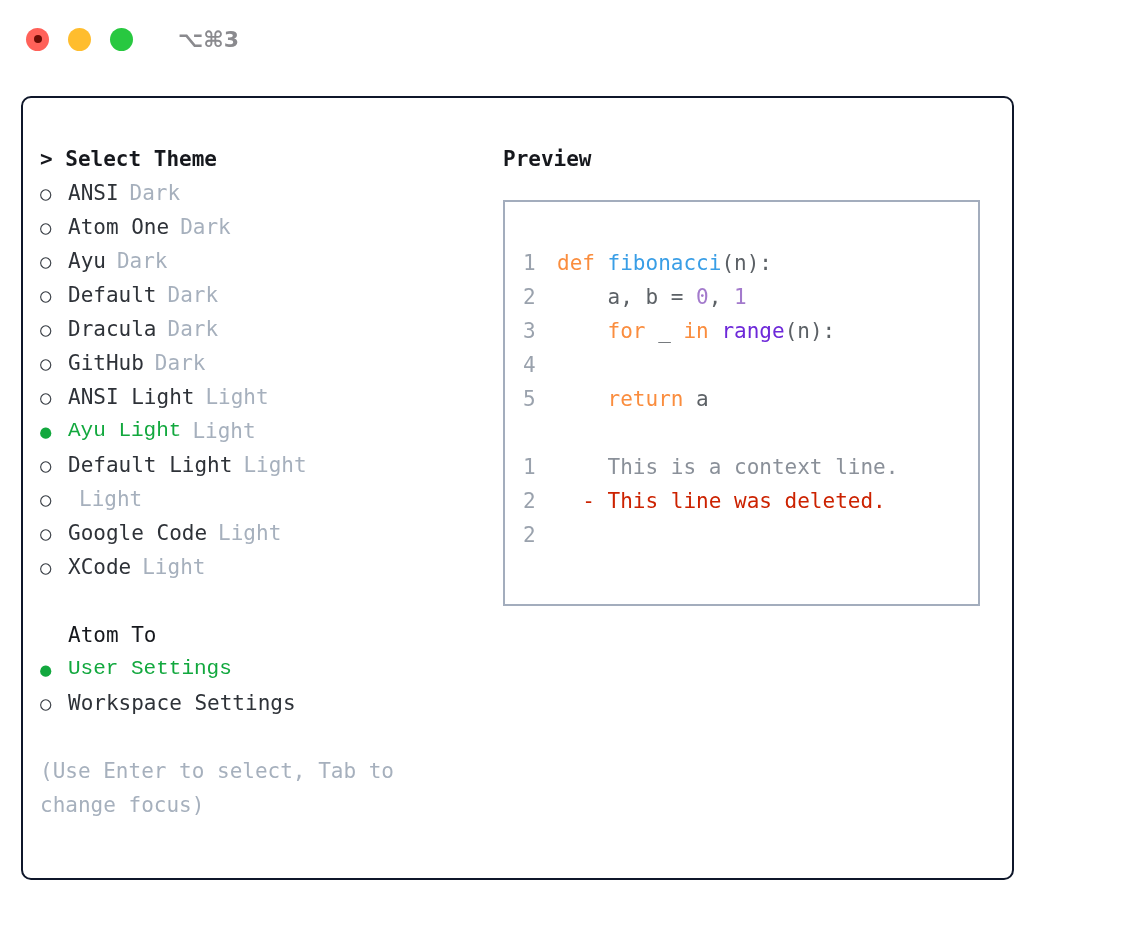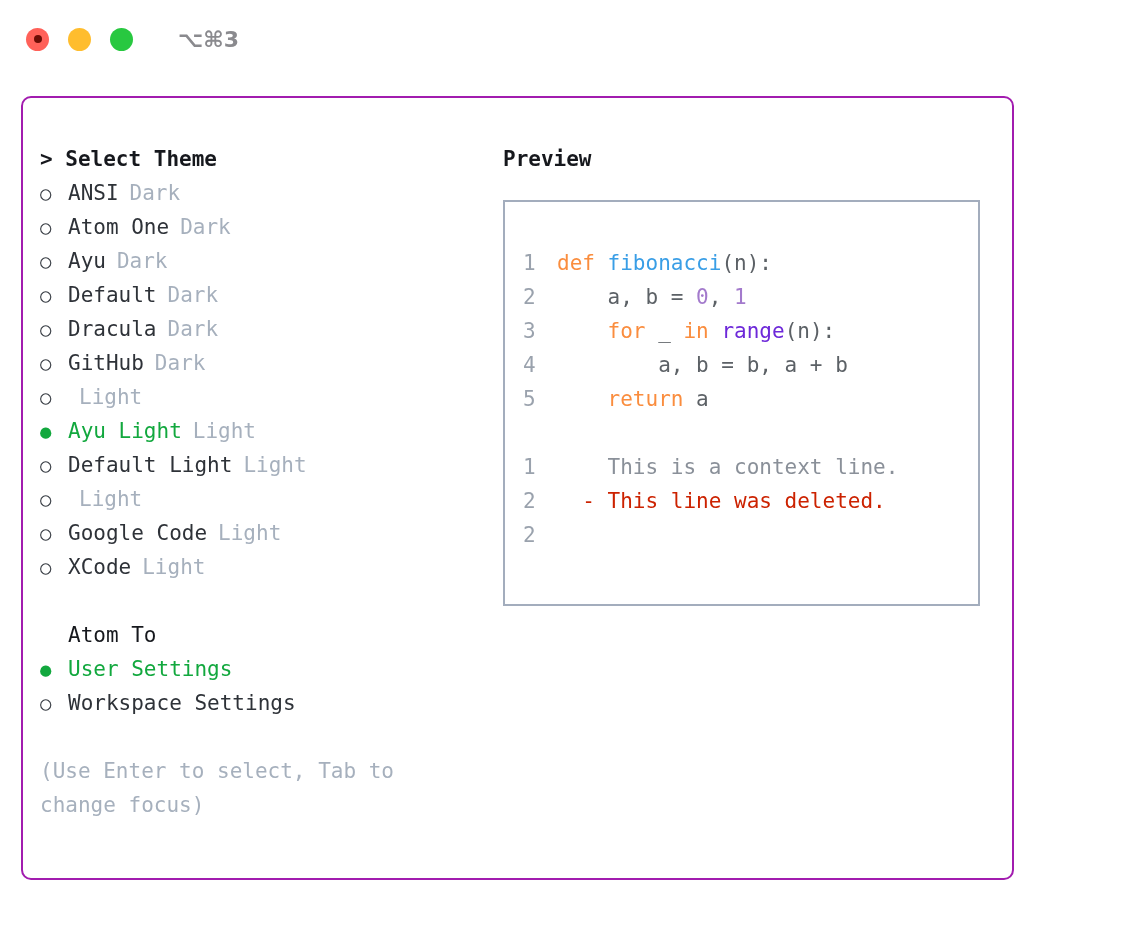--- a/index.html
+++ b/index.html
@@ -50,21 +50,21 @@
     font-family: "DejaVu Sans", "Liberation Sans", sans-serif;
   }
 
   
   .card {
     position: absolute;
     left: 21px;
     top: 96px;
     width: 993px;
     height: 784px;
-    border: 2px solid #a21caf;
+    border: 2px solid #0f172a;
     border-radius: 10px;
     background: #ffffff;
   }
 
   .card-inner {
     display: flex;
     padding: 44px 0 0 0;
     height: 100%;
   }
 
@@ -91,21 +91,21 @@
   }
   .bullet {
     width: 28px;
     flex: 0 0 28px;
     font-size: 19px;
     line-height: 34px;
     color: #3a3f46;
   }
   .bullet.on { color: #12a83e; }
   .opt-label { color: #2e3238; }
-  .opt-row.selected .opt-label { color: #12a83e; }
+  .opt-row.selected .opt-label { color: #12a83e; font-family: Liberation Mono, monospace; }
   .opt-variant { color: #a6b0bd; padding-left: 11px; }
 
   .gap-block { height: 34px; }
 
   .hint {
     margin-top: 34px;
     font-size: 21px;
     line-height: 34px;
     color: #a6b0bd;
     width: 400px;
@@ -176,21 +176,21 @@
 
         <div class="section-head">&gt; Select Theme</div>
 
         <div id="theme-list">
             <div class="opt-row"><span class="bullet">○</span><span class="opt-label">ANSI</span><span class="opt-variant">Dark</span></div>
             <div class="opt-row"><span class="bullet">○</span><span class="opt-label">Atom One</span><span class="opt-variant">Dark</span></div>
             <div class="opt-row"><span class="bullet">○</span><span class="opt-label">Ayu</span><span class="opt-variant">Dark</span></div>
             <div class="opt-row"><span class="bullet">○</span><span class="opt-label">Default</span><span class="opt-variant">Dark</span></div>
             <div class="opt-row"><span class="bullet">○</span><span class="opt-label">Dracula</span><span class="opt-variant">Dark</span></div>
             <div class="opt-row"><span class="bullet">○</span><span class="opt-label">GitHub</span><span class="opt-variant">Dark</span></div>
-            <div class="opt-row"><span class="bullet">○</span><span class="opt-variant">Light</span></div>
+            <div class="opt-row"><span class="bullet">○</span><span class="opt-label">ANSI Light</span><span class="opt-variant">Light</span></div>
             <div class="opt-row selected"><span class="bullet on">●</span><span class="opt-label">Ayu Light</span><span class="opt-variant">Light</span></div>
             <div class="opt-row"><span class="bullet">○</span><span class="opt-label">Default Light</span><span class="opt-variant">Light</span></div>
             <div class="opt-row"><span class="bullet">○</span><span class="opt-variant">Light</span></div>
             <div class="opt-row"><span class="bullet">○</span><span class="opt-label">Google Code</span><span class="opt-variant">Light</span></div>
             <div class="opt-row"><span class="bullet">○</span><span class="opt-label">XCode</span><span class="opt-variant">Light</span></div>
           </div>
 
         <div class="gap-block"></div>
 
         <div class="section-head indent">Atom To</div>
@@ -204,21 +204,21 @@
       </div>
 
       <div class="right-pane">
         <div class="preview-title">Preview</div>
 
         <div class="code-panel">
           <div id="code-lines">
               <div class="code-line"><span class="lno">1</span><span class="code-body"><span class="tok-kw">def </span><span class="tok-fn">fibonacci</span><span class="tok-txt">(n):</span></span></div>
               <div class="code-line"><span class="lno">2</span><span class="code-body"><span class="tok-txt">    a, b = </span><span class="tok-num">0</span><span class="tok-txt">, </span><span class="tok-num">1</span></span></div>
               <div class="code-line"><span class="lno">3</span><span class="code-body"><span class="tok-txt">    </span><span class="tok-kw">for</span><span class="tok-txt"> _ </span><span class="tok-kw">in</span><span class="tok-txt"> </span><span class="tok-bi">range</span><span class="tok-txt">(n):</span></span></div>
-              <div class="code-line"><span class="lno">4</span><span class="code-body"><span class="tok-txt">        a, b = b, a + b</span></span></div>
+              <div class="code-line"><span class="lno">4</span></div>
               <div class="code-line"><span class="lno">5</span><span class="code-body"><span class="tok-txt">    </span><span class="tok-kw">return</span><span class="tok-txt"> a</span></span></div>
             </div>
           <div class="diff-gap"></div>
           <div id="diff-lines">
               <div class="code-line"><span class="lno">1</span><span class="code-body diff-ctx">    This is a context line.</span></div>
               <div class="code-line"><span class="lno">2</span><span class="code-body diff-del">  - This line was deleted.</span></div>
               <div class="code-line"><span class="lno">2</span></div>
             </div>
         </div>
       </div>

